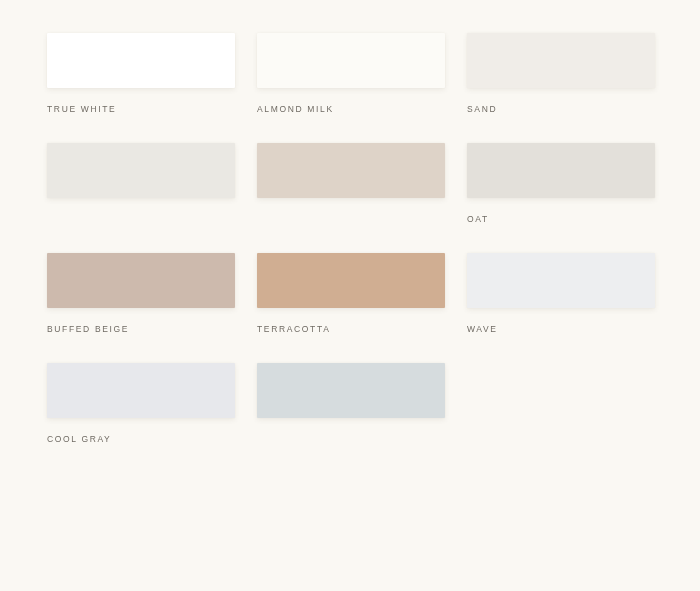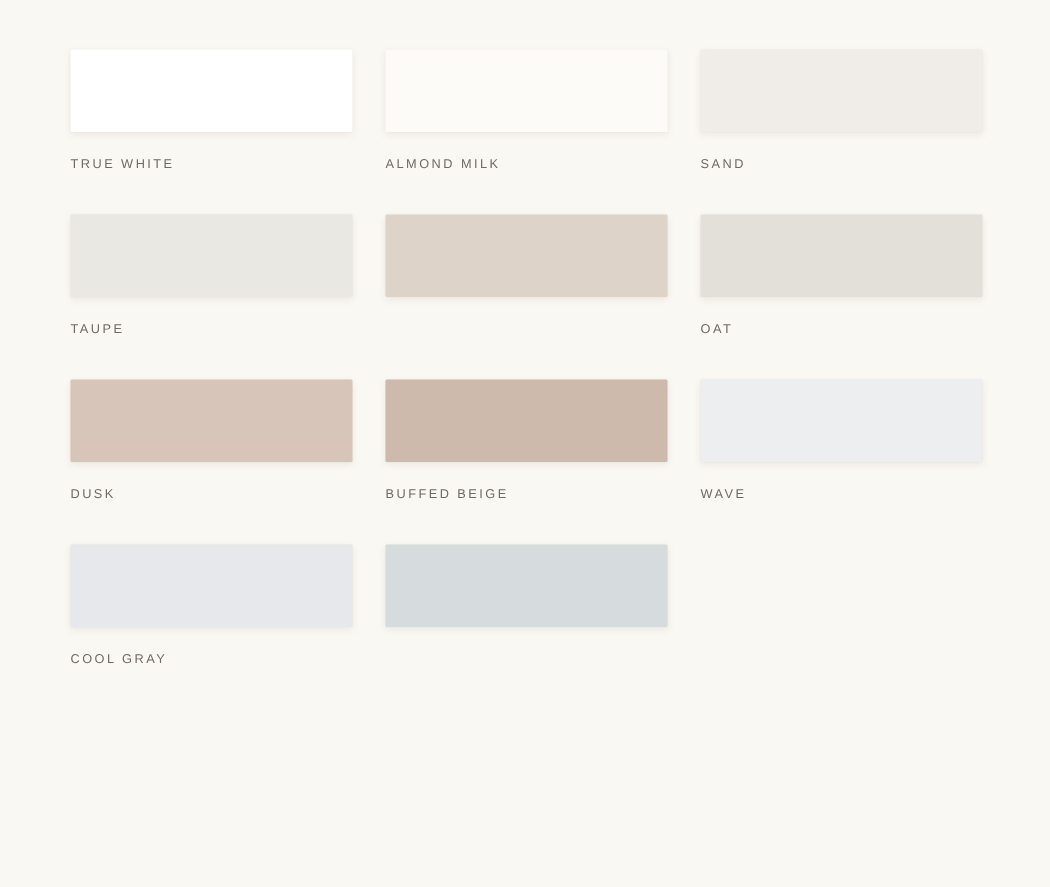--- a/index.html
+++ b/index.html
@@ -65,36 +65,35 @@
       <div class="swatch-cell">
         <div class="swatch-chip" style="background: rgb(252, 251, 247);"></div>
         <div class="swatch-label">ALMOND MILK</div>
       </div>
       <div class="swatch-cell">
         <div class="swatch-chip" style="background: rgb(240, 237, 232);"></div>
         <div class="swatch-label">SAND</div>
       </div>
       <div class="swatch-cell">
         <div class="swatch-chip" style="background: rgb(234, 232, 227);"></div>
-        <div class="swatch-label">TAUPE</div>
       </div>
       <div class="swatch-cell">
         <div class="swatch-chip" style="background: rgb(222, 211, 200);"></div>
       </div>
       <div class="swatch-cell">
         <div class="swatch-chip" style="background: rgb(227, 224, 218);"></div>
         <div class="swatch-label">OAT</div>
       </div>
       <div class="swatch-cell">
-        <div class="swatch-chip" style="background: rgb(214, 197, 184);"></div>
-        <div class="swatch-label">DUSK</div>
+        <div class="swatch-chip" style="background: rgb(205, 186, 173);"></div>
+        <div class="swatch-label">BUFFED BEIGE</div>
       </div>
       <div class="swatch-cell">
-        <div class="swatch-chip" style="background: rgb(205, 186, 173);"></div>
-        <div class="swatch-label">BUFFED BEIGE</div>
+        <div class="swatch-chip" style="background: rgb(208, 174, 146);"></div>
+        <div class="swatch-label">TERRACOTTA</div>
       </div>
       <div class="swatch-cell">
         <div class="swatch-chip" style="background: rgb(237, 238, 240);"></div>
         <div class="swatch-label">WAVE</div>
       </div>
       <div class="swatch-cell">
         <div class="swatch-chip" style="background: rgb(231, 232, 236);"></div>
         <div class="swatch-label">COOL GRAY</div>
       </div>
       <div class="swatch-cell">

